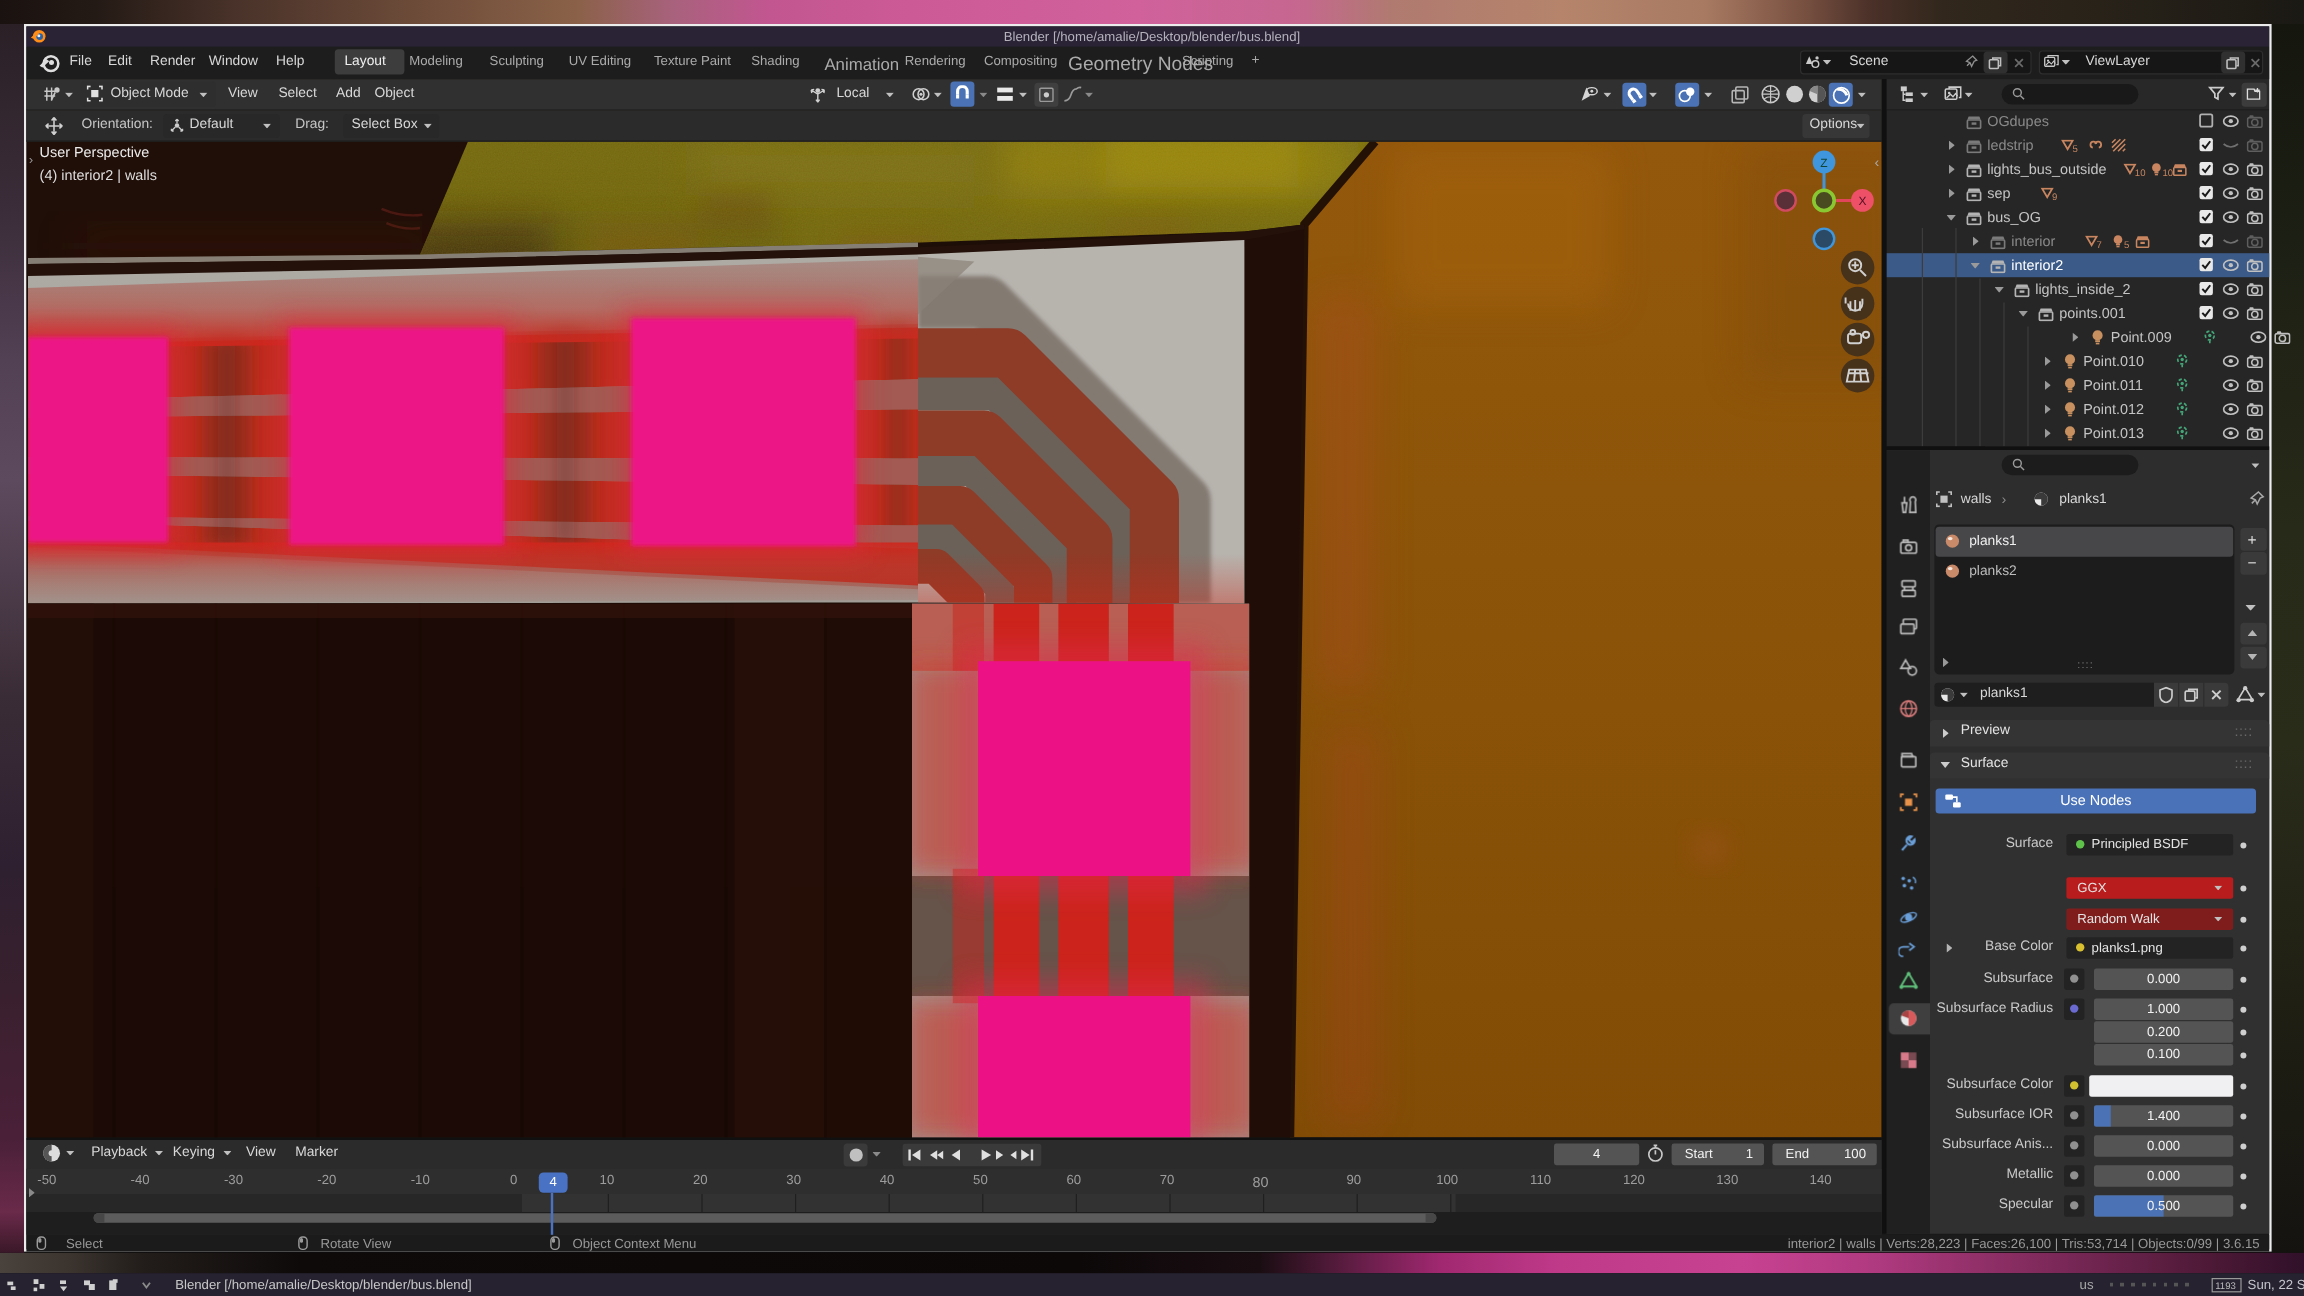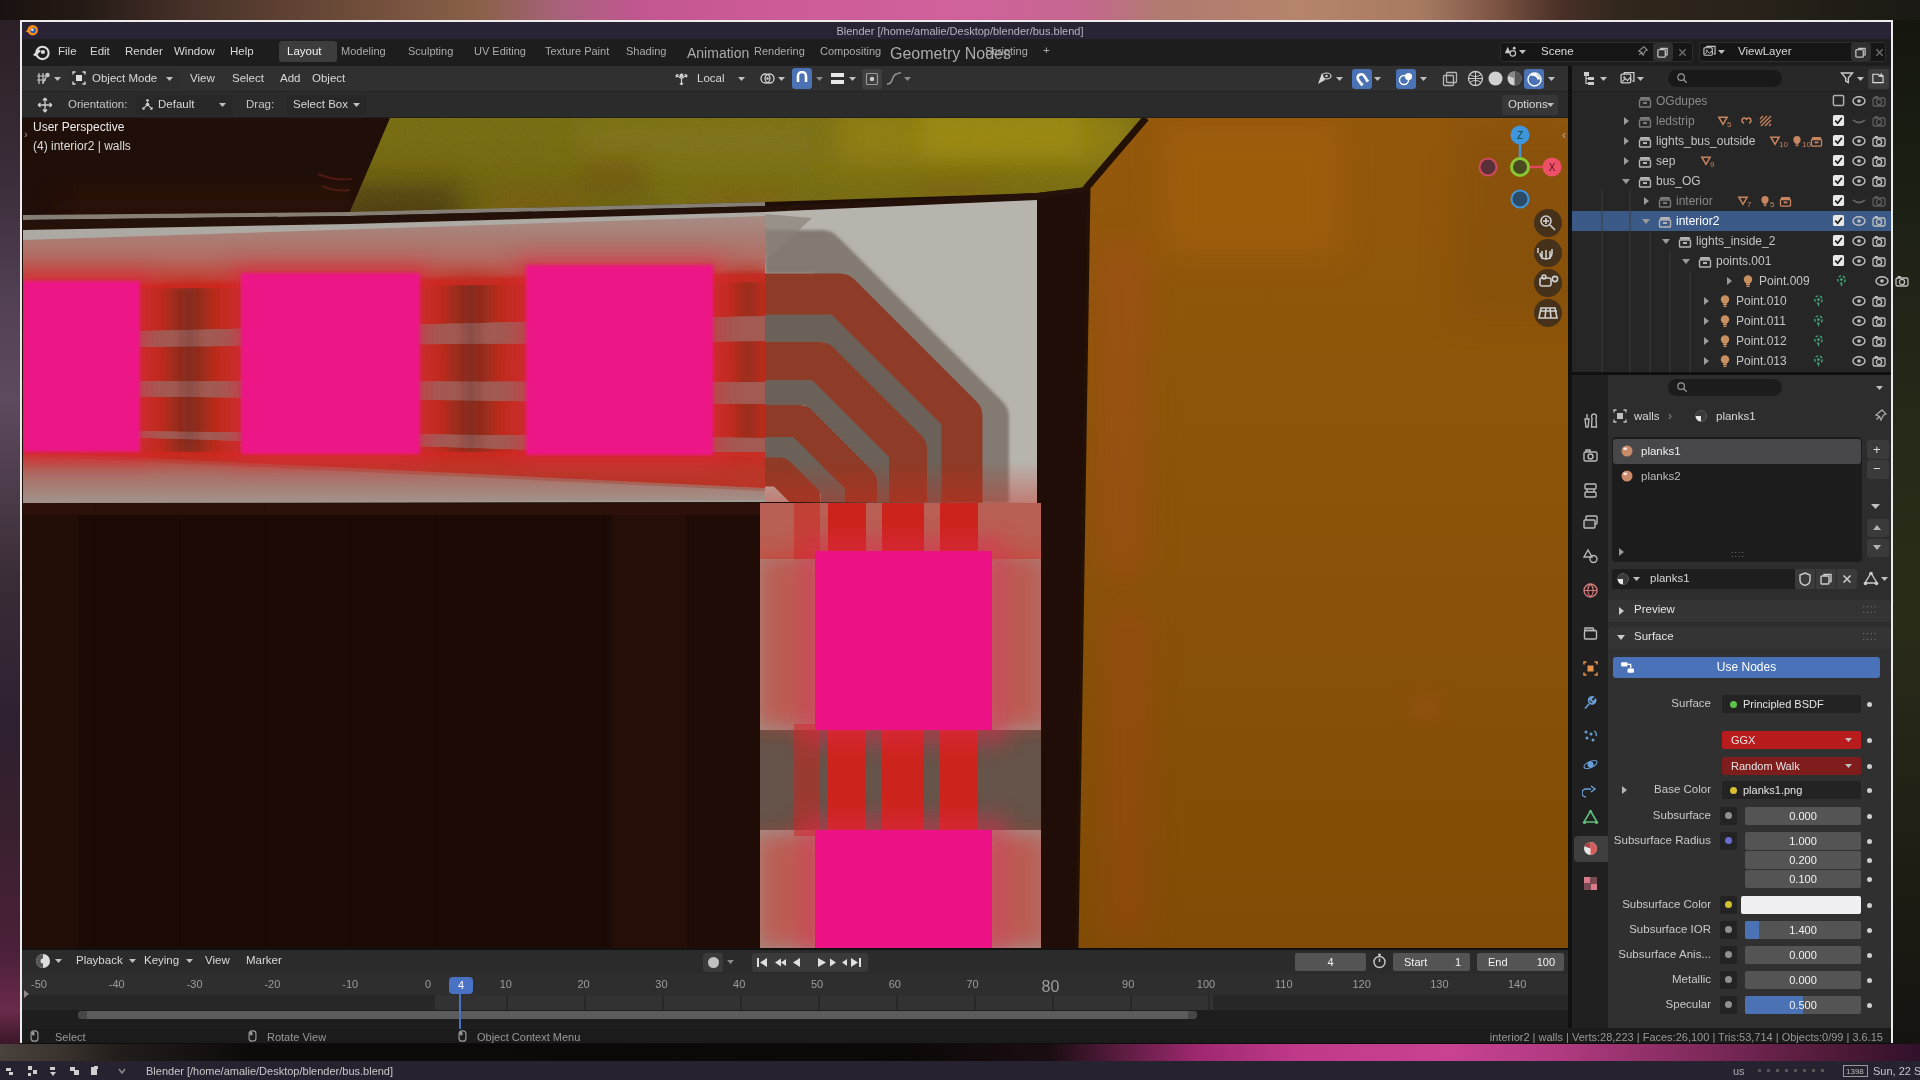--- a/index.html
+++ b/index.html
@@ -617,21 +617,21 @@
     <div class="t" style="left:252.39999999999998px;top:978px;width:40px;text-align:center;font-size:11px;color:#9d9d9d">-20</div>
     <div class="t" style="left:330.2px;top:978px;width:40px;text-align:center;font-size:11px;color:#9d9d9d">-10</div>
     <div class="t" style="left:408px;top:978px;width:40px;text-align:center;font-size:11px;color:#9d9d9d">0</div>
     <div class="t" style="left:485.8px;top:978px;width:40px;text-align:center;font-size:11px;color:#9d9d9d">10</div>
     <div class="t" style="left:563.6px;top:978px;width:40px;text-align:center;font-size:11px;color:#9d9d9d">20</div>
     <div class="t" style="left:641.4px;top:978px;width:40px;text-align:center;font-size:11px;color:#9d9d9d">30</div>
     <div class="t" style="left:719.2px;top:978px;width:40px;text-align:center;font-size:11px;color:#9d9d9d">40</div>
     <div class="t" style="left:797px;top:978px;width:40px;text-align:center;font-size:11px;color:#9d9d9d">50</div>
     <div class="t" style="left:874.8px;top:978px;width:40px;text-align:center;font-size:11px;color:#9d9d9d">60</div>
     <div class="t" style="left:952.6px;top:978px;width:40px;text-align:center;font-size:11px;color:#9d9d9d">70</div>
-    <div class="t" style="left:1030.4px;top:978px;width:40px;text-align:center;font-size:16px;color:#9d9d9d">80</div>
+    <div class="t" style="left:1030.4px;top:978px;width:40px;text-align:center;font-size:12px;color:#9d9d9d">80</div>
     <div class="t" style="left:1108.2px;top:978px;width:40px;text-align:center;font-size:11px;color:#9d9d9d">90</div>
     <div class="t" style="left:1186px;top:978px;width:40px;text-align:center;font-size:11px;color:#9d9d9d">100</div>
     <div class="t" style="left:1263.8000000000002px;top:978px;width:40px;text-align:center;font-size:11px;color:#9d9d9d">110</div>
     <div class="t" style="left:1341.6px;top:978px;width:40px;text-align:center;font-size:11px;color:#9d9d9d">120</div>
     <div class="t" style="left:1419.4px;top:978px;width:40px;text-align:center;font-size:11px;color:#9d9d9d">130</div>
     <div class="t" style="left:1497.2px;top:978px;width:40px;text-align:center;font-size:11px;color:#9d9d9d">140</div>
   </div>
 
 <div class="a" style="left:449px;top:977px;width:24px;height:17px;background:#4a72c4;border-radius:4px"></div>
 <div class="t" style="left:449px;top:979px;width:24px;text-align:center;font-size:11px;color:#fff">4</div>
@@ -1188,14 +1188,14 @@
       <rect x="68" y="5" width="5" height="5"></rect>
  <rect x="85" y="2" width="6" height="8"></rect>
       <rect x="88" y="1" width="4" height="3"></rect>
  </g>
  <path d="M113,4 l3,4 3,-4" fill="none" stroke="#8a8a8a" stroke-width="1.5"></path>
 </svg>
 <div class="t" style="left:146px;top:1065px;font-size:11px;color:#c8c8c8">Blender [/home/amalie/Desktop/blender/bus.blend]</div>
 <div class="t" style="left:1733px;top:1065px;font-size:11px;color:#aaa">us</div>
 <div class="a" style="left:1758px;top:1069px;width:70px;height:3px;background:repeating-linear-gradient(90deg,#555 0 3px,transparent 3px 9px)"></div>
 <div class="a" style="left:1843px;top:1065px;width:25px;height:12px;border:1px solid #999"></div>
-<div class="t" style="left:1846px;top:1067px;font-size:8px;color:#bbb">1398</div>
+<div class="t" style="left:1846px;top:1067px;font-size:8px;color:#bbb">1193</div>
 <div class="t" style="left:1873px;top:1065px;font-size:11px;color:#c4c4cc">Sun, 22 Sep 04:33 til</div>
 
 </body></html>

